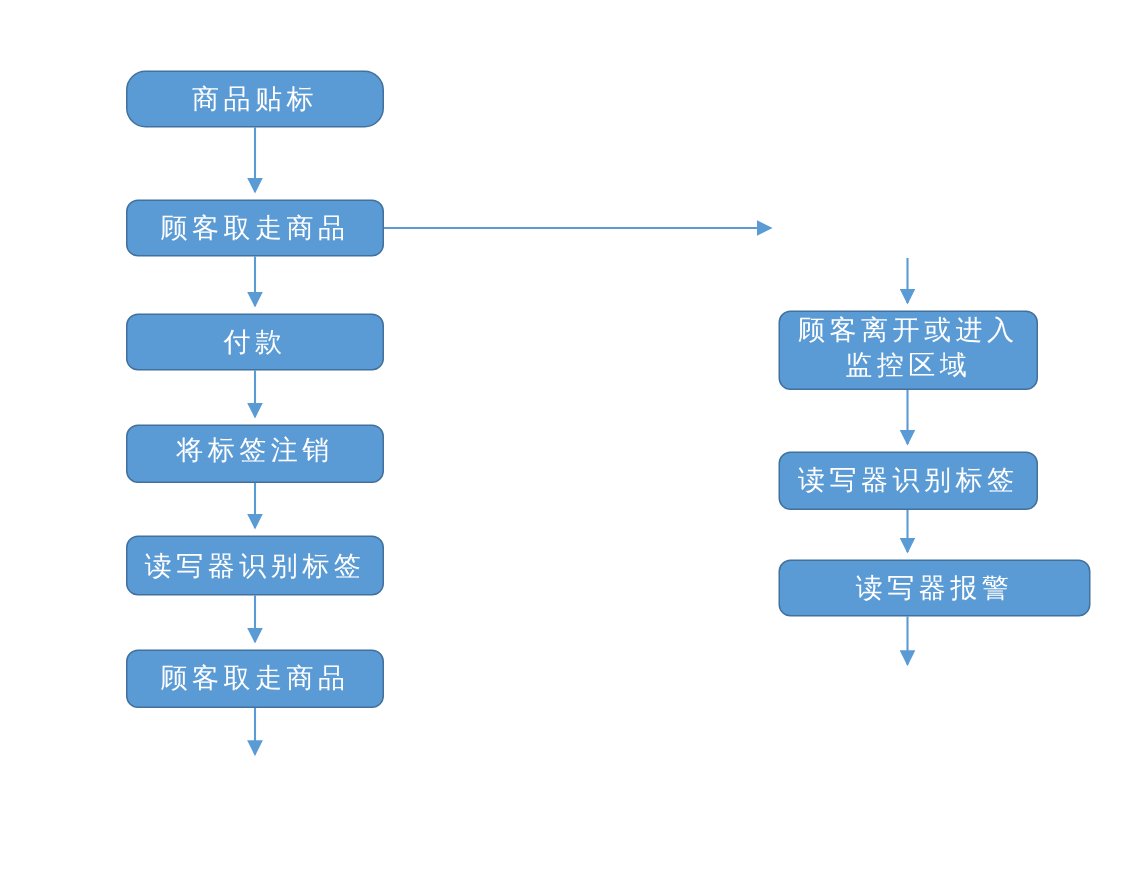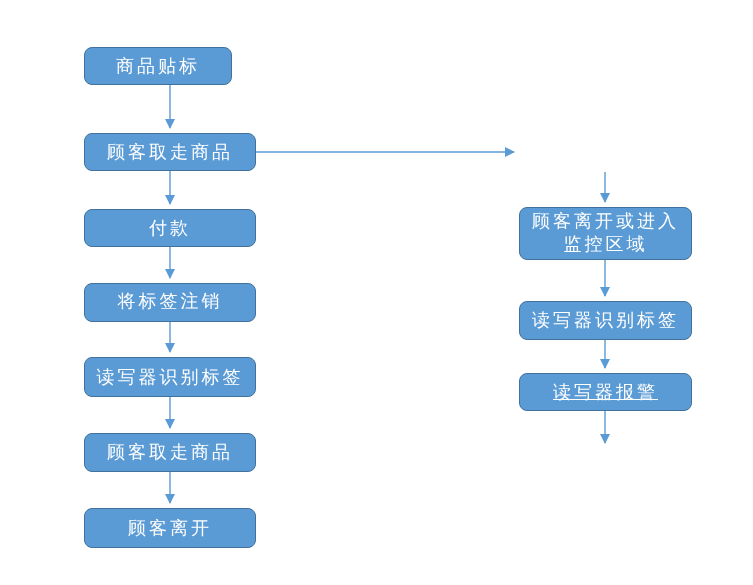--- a/index.html
+++ b/index.html
@@ -60,25 +60,24 @@
     <line x1="170" y1="472" x2="170" y2="503" stroke="#5B9BD5" stroke-width="1.4" marker-end="url(#arrowhead)"></line>
 
     <line x1="256" y1="152" x2="514" y2="152" stroke="#5B9BD5" stroke-width="1.4" marker-end="url(#arrowhead)"></line>
 
     <line x1="605" y1="172" x2="605" y2="202" stroke="#5B9BD5" stroke-width="1.4" marker-end="url(#arrowhead)"></line>
     <line x1="605" y1="260" x2="605" y2="296" stroke="#5B9BD5" stroke-width="1.4" marker-end="url(#arrowhead)"></line>
     <line x1="605" y1="340" x2="605" y2="368" stroke="#5B9BD5" stroke-width="1.4" marker-end="url(#arrowhead)"></line>
     <line x1="605" y1="411" x2="605" y2="443" stroke="#5B9BD5" stroke-width="1.4" marker-end="url(#arrowhead)"></line>
   </svg>
 
-  <div class="node" style="left:84px;  top:47px;  width:148px; height:38px;">商品贴标</div>
+  <div class="node" style="left:84px;  top:47px;  width:172px; height:38px;border-radius:13px;">商品贴标</div>
   <div class="node" style="left:84px;  top:209px; width:172px; height:38px;">付款</div>
   <div class="node" style="left:84px;  top:133px; width:172px; height:38px;">顾客取走商品</div>
   <div class="node" style="left:84px;  top:283px; width:172px; height:39px;font-family:Liberation Mono, monospace;">将标签注销</div>
   <div class="node" style="left:84px;  top:357px; width:172px; height:40px;">读写器识别标签</div>
   <div class="node" style="left:84px;  top:433px; width:172px; height:39px;">顾客取走商品</div>
-  <div class="node" style="left:84px;  top:508px; width:172px; height:40px;">顾客离开</div>
 
   <div class="node" style="left:519px; top:207px; width:173px; height:53px;font-family:Liberation Mono, monospace;">顾客离开或进入监控区域</div>
   <div class="node" style="left:519px; top:301px; width:173px; height:39px;">读写器识别标签</div>
-  <div class="node" style="left:519px; top:373px; width:173px; height:38px;text-decoration:underline;">读写器报警</div>
+  <div class="node" style="left:519px; top:373px; width:208px; height:38px;">读写器报警</div>
 
 </div>
 
 </body></html>

